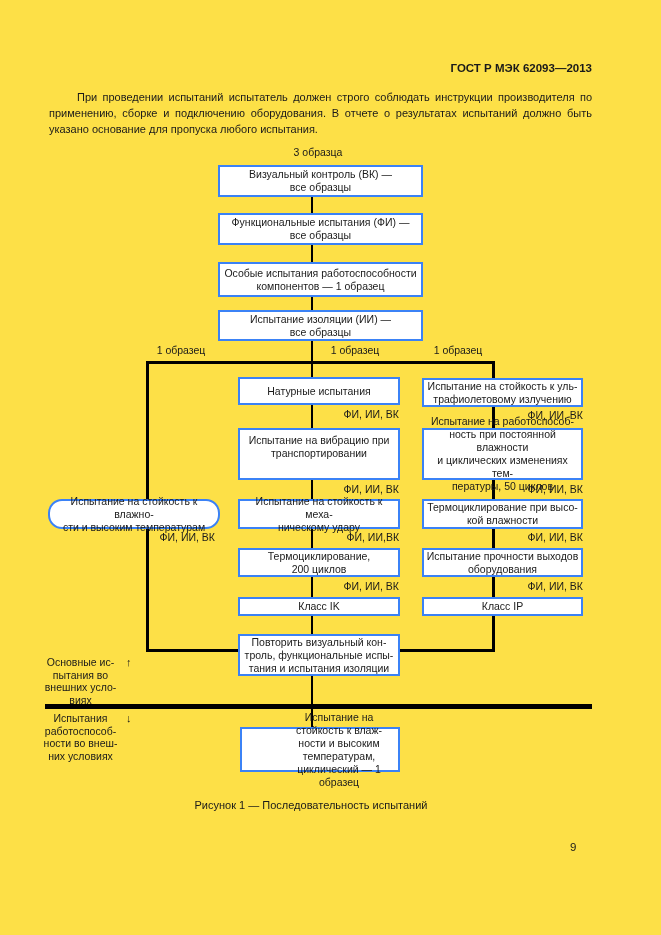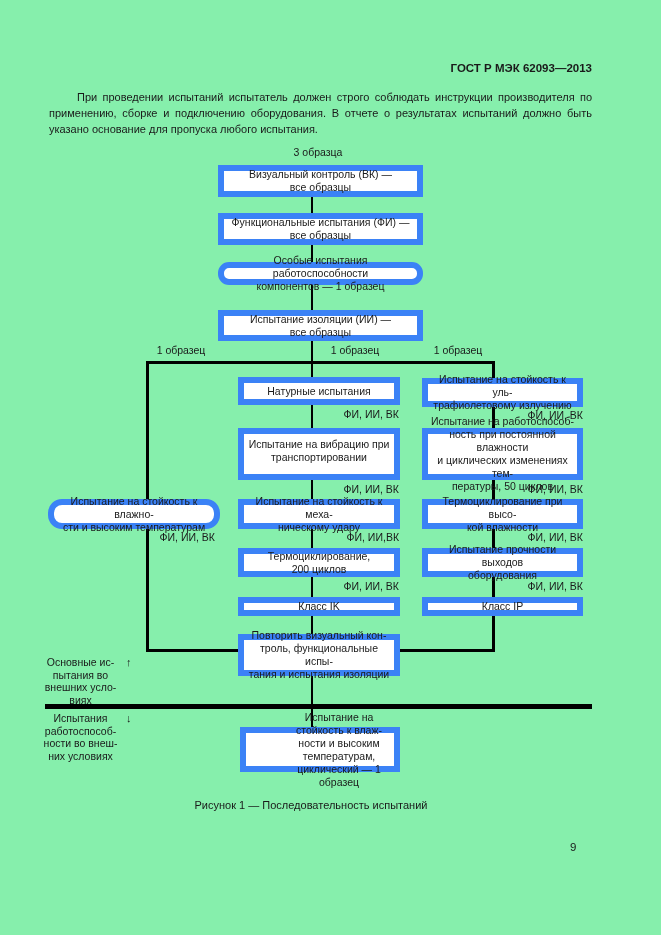--- a/index.html
+++ b/index.html
@@ -5,21 +5,21 @@
   * { margin: 0; padding: 0; box-sizing: border-box; }
   html, body { background: #ffffff; }
   body {
     font-family: "Liberation Sans", sans-serif;
     color: #1a1a1a;
   }
   .page {
     position: relative;
     width: 661px;
     height: 935px;
-    background: #86efac;
+    background: #fde047;
     overflow: hidden;
   }
   .doc-header {
     position: absolute;
     top: 62px; left: 49px; width: 543px;
     text-align: right;
     font-weight: bold;
     font-size: 11.5px;
   }
   .intro {
@@ -30,21 +30,21 @@
     text-align: justify;
     text-indent: 28px;
   }
   .line {
     position: absolute;
     background: #000;
     z-index: 1;
   }
   .box {
     position: absolute;
-    border: 6px solid #3b82f6;
+    border: 2px solid #3b82f6;
     background: #fff;
     z-index: 2;
     display: flex;
     align-items: center;
     justify-content: center;
     text-align: center;
     font-size: 10.5px;
     line-height: 13px;
     white-space: pre-line;
     padding: 1px 2px;
@@ -98,21 +98,21 @@
   <div class="line" style="left:146px; top:361px; width:3px; height:291px;"></div>
   <div class="line" style="left:492px; top:361px; width:3px; height:291px;"></div>
   <div class="line" style="left:146px; top:649px; width:349px; height:3px;"></div>
   <div class="line" style="left:45px; top:704px; width:547px; height:5px;"></div>
 
   <div class="lbl center" style="left:258px; top:146px; width:120px;">3 образца</div>
   <div class="box" style="left:218px; top:165px; width:205px; height:32px;">Визуальный контроль (ВК) —
 все образцы</div>
   <div class="box" style="left:218px; top:213px; width:205px; height:32px;">Функциональные испытания (ФИ) —
 все образцы</div>
-  <div class="box" style="left:218px; top:262px; width:205px; height:23px;border-radius:11px;">Особые испытания работоспособности
+  <div class="box" style="left:218px; top:262px; width:205px; height:35px;">Особые испытания работоспособности
 компонентов — 1 образец</div>
   <div class="box" style="left:218px; top:310px; width:205px; height:31px;">Испытание изоляции (ИИ) —
 все образцы</div>
 
   <div class="lbl center" style="left:131px; top:344px; width:100px;">1 образец</div>
   <div class="lbl center" style="left:305px; top:344px; width:100px;">1 образец</div>
   <div class="lbl center" style="left:408px; top:344px; width:100px;">1 образец</div>
 
   <div class="box" style="left:48px; top:499px; width:172px; height:30px;border-radius:14px;">Испытание на стойкость к влажно-
 сти и высоким температурам</div>

